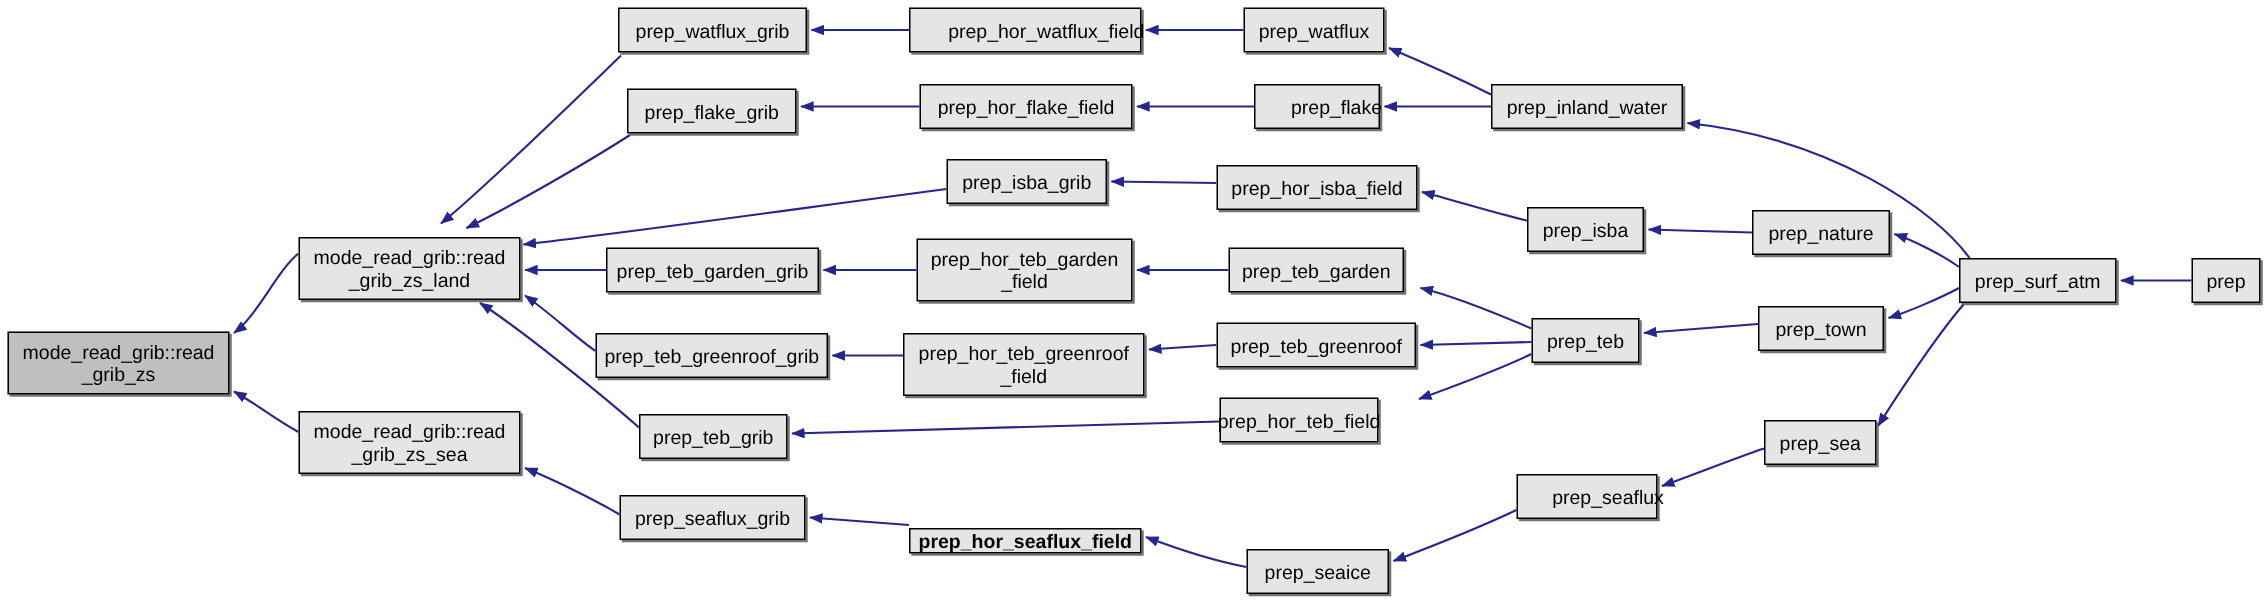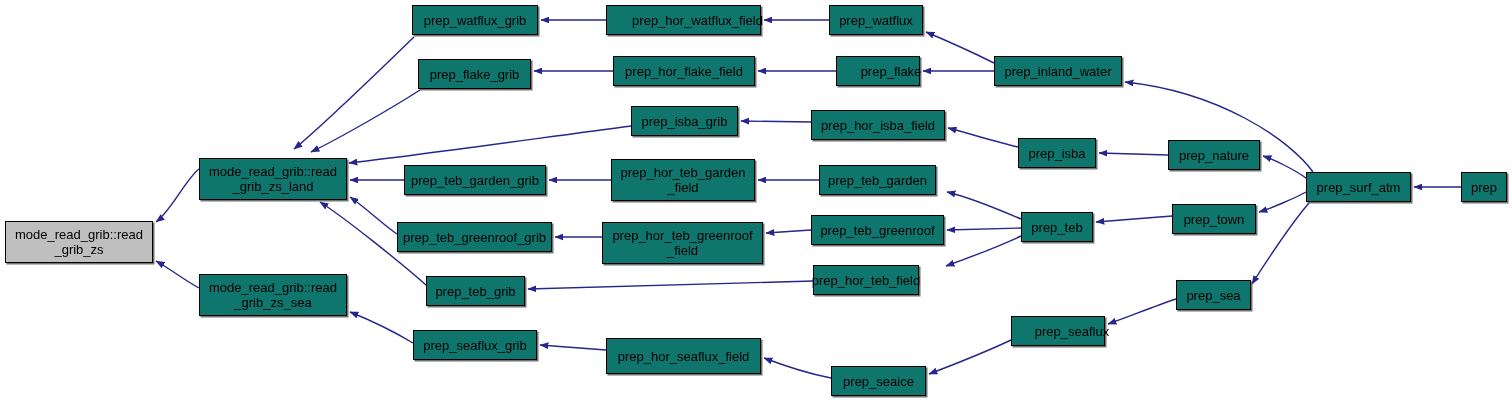--- a/index.html
+++ b/index.html
@@ -20,21 +20,21 @@
     left: 0;
     top: 0;
     width: 1512px;
     height: 400px;
     pointer-events: none;
   }
   .node {
     position: absolute;
     box-sizing: border-box;
     border: 1px solid #000000;
-    background: #0f766e;
+    background: #e5e5e5;
     color: #000000;
     font-size: 13px;
     line-height: 15px;
     letter-spacing: 0px;
     text-align: center;
     display: flex;
     align-items: center;
     justify-content: center;
     white-space: pre-line;
     box-shadow: 1.5px 1.5px 0 0 rgba(90,90,90,0.85);
@@ -108,21 +108,21 @@
       <div class="node" style="left: 426px; top: 276px; width: 99px; height: 30px;">prep_teb_grib</div>
       <div class="node" style="left: 413px; top: 330px; width: 124px; height: 30px;">prep_seaflux_grib</div>
       <div class="node" style="left: 606px; top: 5px; width: 155px; height: 30px; padding-left: 28px;">prep_hor_watflux_field</div>
       <div class="node" style="left: 613px; top: 56px; width: 142px; height: 30px;">prep_hor_flake_field</div>
       <div class="node" style="left: 631px; top: 106px; width: 107px; height: 30px;">prep_isba_grib</div>
       <div class="node" style="left: 611px; top: 159px; width: 144px; height: 42px;">prep_hor_teb_garden
 _field</div>
       <div class="node" style="left: 602px; top: 222px; width: 161px; height: 42px;">prep_hor_teb_greenroof
 _field</div>
       <div class="node" style="left: 813px; top: 265px; width: 106px; height: 30px;">prep_hor_teb_field</div>
-      <div class="node" style="left: 606px; top: 338px; width: 155px; height: 36px;">prep_hor_seaflux_field</div>
+      <div class="node" style="left: 606px; top: 352px; width: 155px; height: 17px; font-weight: bold;">prep_hor_seaflux_field</div>
       <div class="node" style="left: 829px; top: 5px; width: 94px; height: 30px;">prep_watflux</div>
       <div class="node" style="left: 836px; top: 56px; width: 84px; height: 30px; padding-left: 26px;">prep_flake</div>
       <div class="node" style="left: 811px; top: 110px; width: 134px; height: 30px;">prep_hor_isba_field</div>
       <div class="node" style="left: 819px; top: 165px; width: 117px; height: 30px;">prep_teb_garden</div>
       <div class="node" style="left: 811px; top: 215px; width: 133px; height: 30px;">prep_teb_greenroof</div>
       <div class="node" style="left: 831px; top: 366px; width: 95px; height: 30px;">prep_seaice</div>
       <div class="node" style="left: 994px; top: 56px; width: 128px; height: 30px;">prep_inland_water</div>
       <div class="node" style="left: 1018px; top: 138px; width: 78px; height: 30px;">prep_isba</div>
       <div class="node" style="left: 1021px; top: 212px; width: 72px; height: 30px;">prep_teb</div>
       <div class="node" style="left: 1011px; top: 316px; width: 94px; height: 30px; padding-left: 28px;">prep_seaflux</div>

